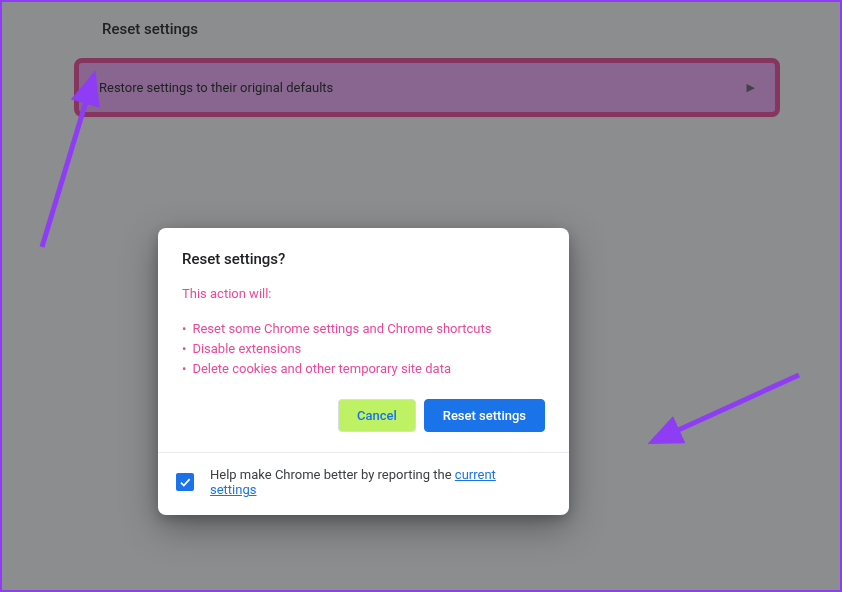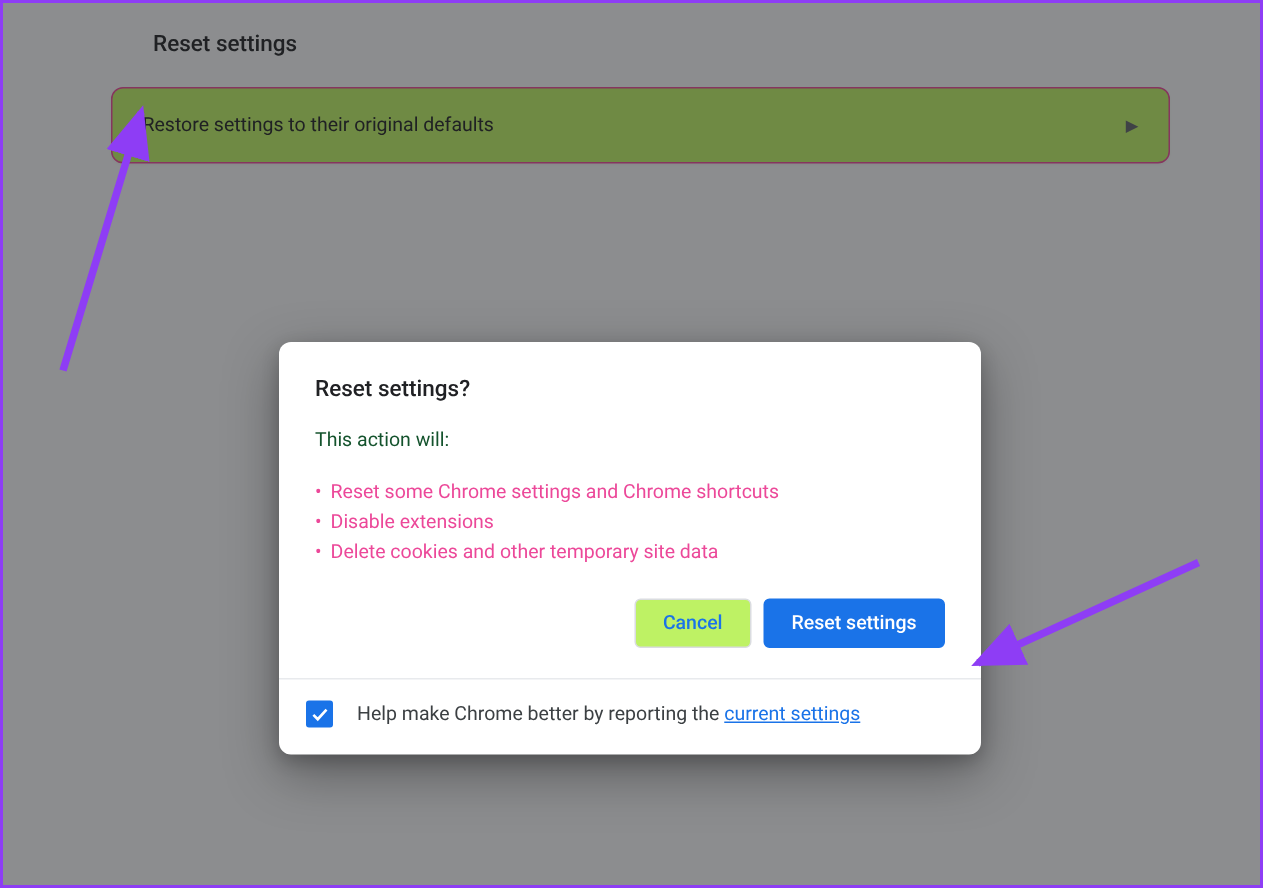--- a/index.html
+++ b/index.html
@@ -18,22 +18,22 @@
       padding: 18px 60px 0 72px;
     }
     .section-title {
       font-size: 15px;
       color: #202124;
       font-weight: 500;
       margin-bottom: 20px;
       margin-left: 28px;
     }
     .settings-row {
-      background: #bef264;
-      border: 1px solid #ec4899;
+      background: #f0abfc;
+      border: 5px solid #ec4899;
       border-radius: 8px;
       box-shadow: 0 1px 2px rgba(0,0,0,0.04);
       padding: 17px 20px;
       display: flex;
       align-items: center;
       justify-content: space-between;
       cursor: pointer;
     }
     .settings-row-text {
       font-size: 13px;
@@ -45,38 +45,37 @@
     }
     .dim-overlay {
       position: absolute;
       inset: 0;
       background: rgba(32,33,36,0.5);
     }
     .dialog {
       position: absolute;
       left: 156px;
       top: 226px;
-      width: 468px;
+      width: 411px;
       background: #fff;
       border-radius: 8px;
       box-shadow: 0 12px 36px rgba(0,0,0,0.35), 0 4px 12px rgba(0,0,0,0.2);
-      margin-left: 28px;
     }
     .dialog-body {
       padding: 22px 24px 20px 24px;
     }
     .dialog-title {
       font-size: 15px;
       color: #202124;
       font-weight: 500;
       margin-bottom: 18px;
     }
     .dialog-intro {
       font-size: 13px;
-      color: #14532d;
+      color: #ec4899;
       margin-bottom: 18px;
     }
     .bullets {
       font-size: 13px;
       color: #ec4899;
       line-height: 1.55;
       margin-bottom: 20px;
     }
     .bullet::before {
       content: "•";

